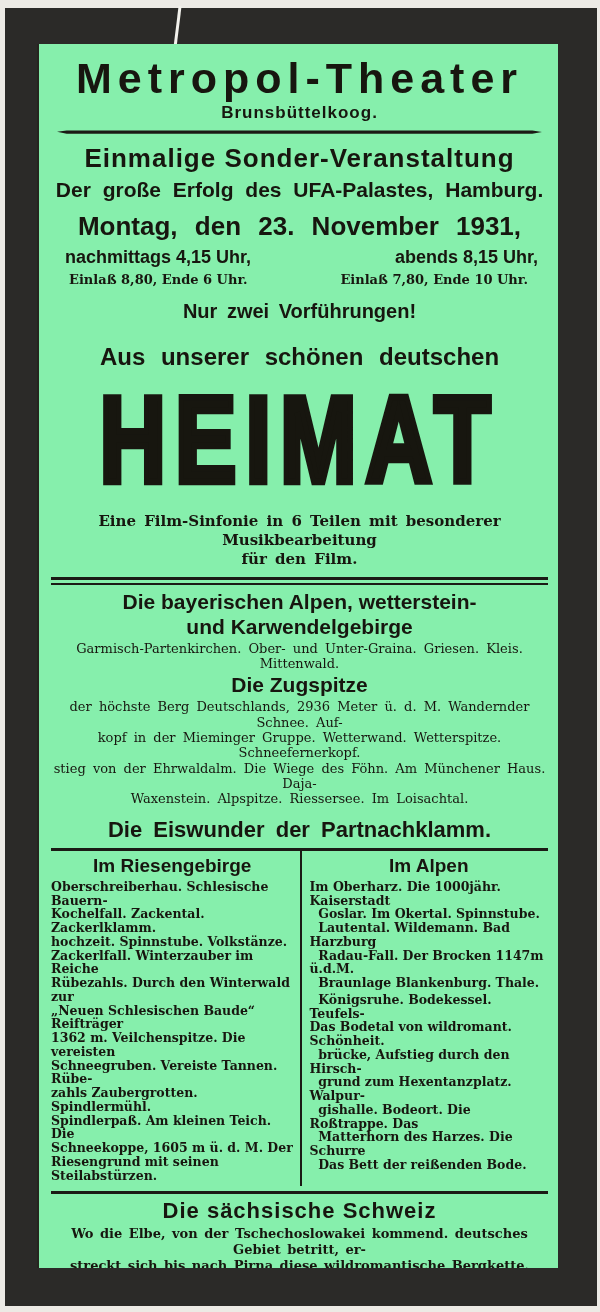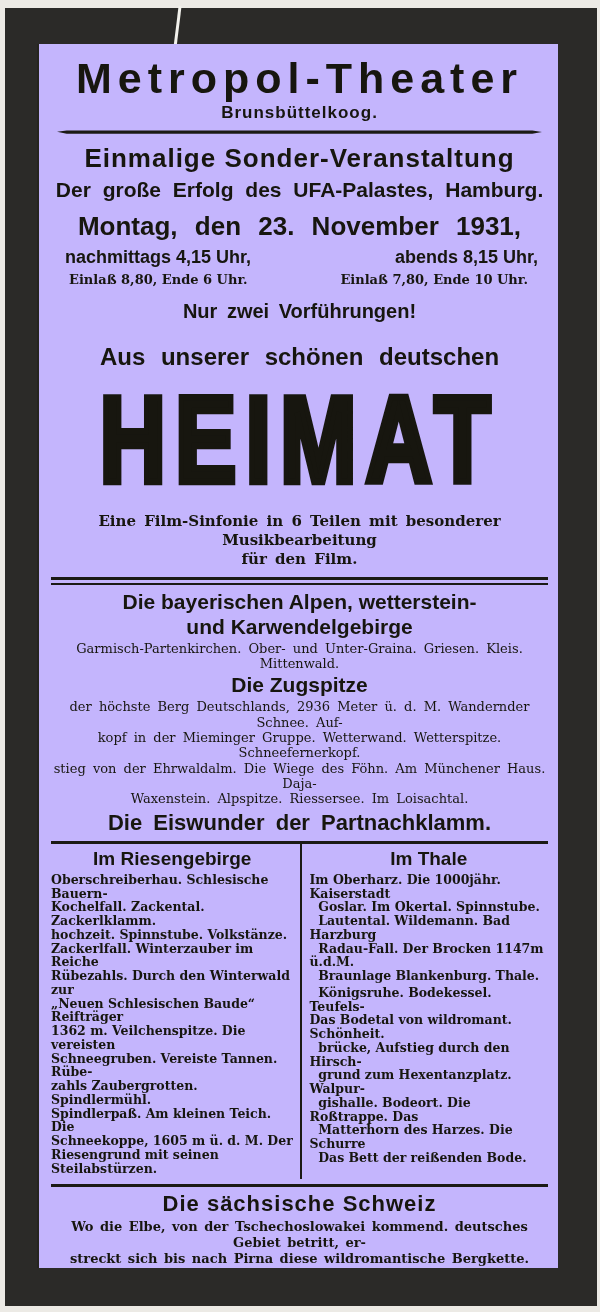--- a/index.html
+++ b/index.html
@@ -13,21 +13,21 @@
     position:absolute; left:5px; top:8px; right:3px; bottom:6px;
     background:#2b2a28;
   }
   .crack {
     position:absolute; left:176px; top:6px; width:3px; height:42px;
     background:#f2f1ec; transform:rotate(7deg);
   }
   
   .paper {
     position:absolute; left:37px; top:44px; width:521px; height:1224px;
-    background:#c4b5fd; overflow:hidden;
+    background:#86efac; overflow:hidden;
     border-left:2px solid #26251f;
     padding:8px 8px 0 10px; box-sizing:border-box;
   }
   .sans { font-family:"Liberation Sans", sans-serif; font-weight:bold; }
   .c { text-align:center; }
   .poster-title { font-size:43px; line-height:1.05; letter-spacing:6px; margin-top:4px; }
   .poster-sub { font-size:17px; letter-spacing:1px; margin-top:2px; }
   .rule-taper {
     height:4px; background:#1b1a15; margin:7px 8px 9px 8px;
     clip-path:polygon(0 40%,2% 10%,98% 10%,100% 45%,98% 90%,2% 90%);
@@ -44,21 +44,21 @@
     font-family:"Liberation Sans", sans-serif; font-weight:bold;
     font-size:92px; letter-spacing:9px; line-height:1;
     transform:scaleY(1.34); -webkit-text-stroke:5px #17160f;
   }
   .film-desc { font-size:15px; font-weight:bold; line-height:1.25; margin-top:9px; word-spacing:3px; }
   .rule-double { margin:9px 2px 0 2px; border-top:3px solid #1b1a15; border-bottom:2px solid #1b1a15; height:3px; }
   .rule { border-top:3px solid #1b1a15; margin:5px 2px 0 2px; }
   .sec-head { font-size:21px; line-height:1.15; margin-top:5px; }
   .body13 { font-size:13px; font-weight:normal; line-height:1.18; word-spacing:3px; }
   .mt2 { margin-top:2px; }
-  .eiswunder { font-size:22px; margin-top:3px; word-spacing:5px; }
+  .eiswunder { font-size:22px; margin-top:10px; word-spacing:5px; }
   .cols { display:flex; align-items:stretch; }
   .col { width:50%; box-sizing:border-box; padding:2px 6px 4px 2px; }
   .col + .col { border-left:2px solid #1b1a15; padding:2px 2px 4px 8px; }
   .col-head { font-size:19px; text-align:center; margin:2px 0 3px 0; }
   .colbody { font-size:12.5px; font-weight:bold; line-height:1.1; }
   .colbody .ln { white-space:pre-wrap; }
   .colbody .para { margin-bottom:3px; }
   .saech-head { font-size:22px; margin-top:4px; letter-spacing:1px; }
   .saech-body { font-size:13px; font-weight:bold; line-height:1.23; margin-top:2px; word-spacing:2px; }
   .ln { }
@@ -131,21 +131,21 @@
             <div class="ln">„Neuen Schlesischen Baude“ Reifträger</div>
             <div class="ln">1362 m. Veilchenspitze. Die vereisten</div>
             <div class="ln">Schneegruben. Vereiste Tannen. Rübe-</div>
             <div class="ln">zahls Zaubergrotten. Spindlermühl.</div>
             <div class="ln">Spindlerpaß. Am kleinen Teich. Die</div>
             <div class="ln">Schneekoppe, 1605 m ü. d. M. Der</div>
             <div class="ln">Riesengrund mit seinen Steilabstürzen.</div>
           </div>
       </div>
       <div class="col">
-        <div class="sans col-head">Im Thale</div>
+        <div class="sans col-head">Im Alpen</div>
         <div class="colbody">
             <div class="para">
               <div class="ln">Im Oberharz. Die 1000jähr. Kaiserstadt</div>
               <div class="ln">  Goslar. Im Okertal. Spinnstube.</div>
               <div class="ln">  Lautental. Wildemann. Bad Harzburg</div>
               <div class="ln">  Radau-Fall. Der Brocken 1147m ü.d.M.</div>
               <div class="ln">  Braunlage Blankenburg. Thale.</div>
             </div>
             <div class="para">
               <div class="ln">  Königsruhe. Bodekessel. Teufels-</div>

